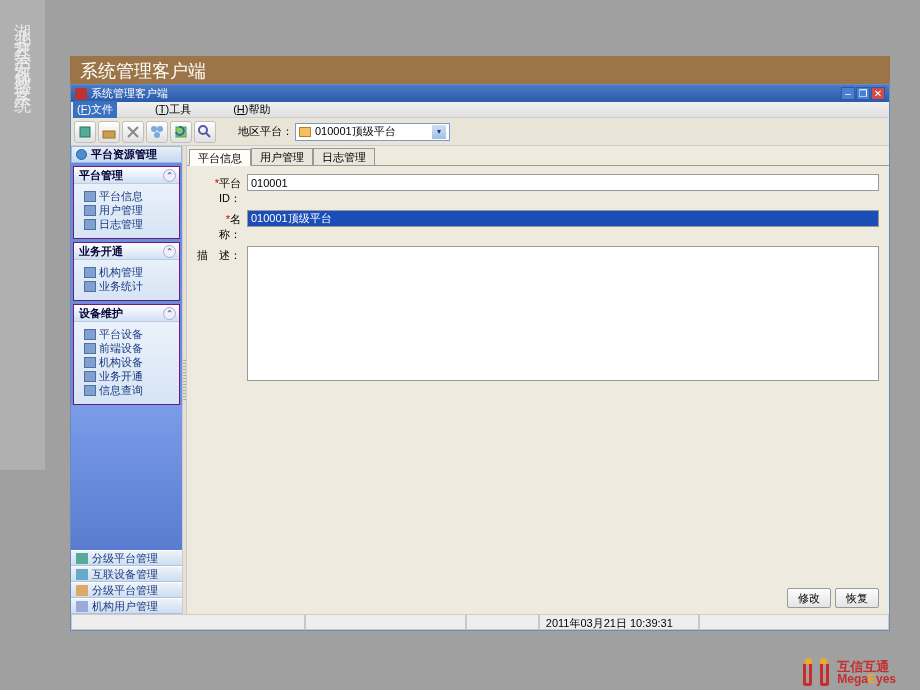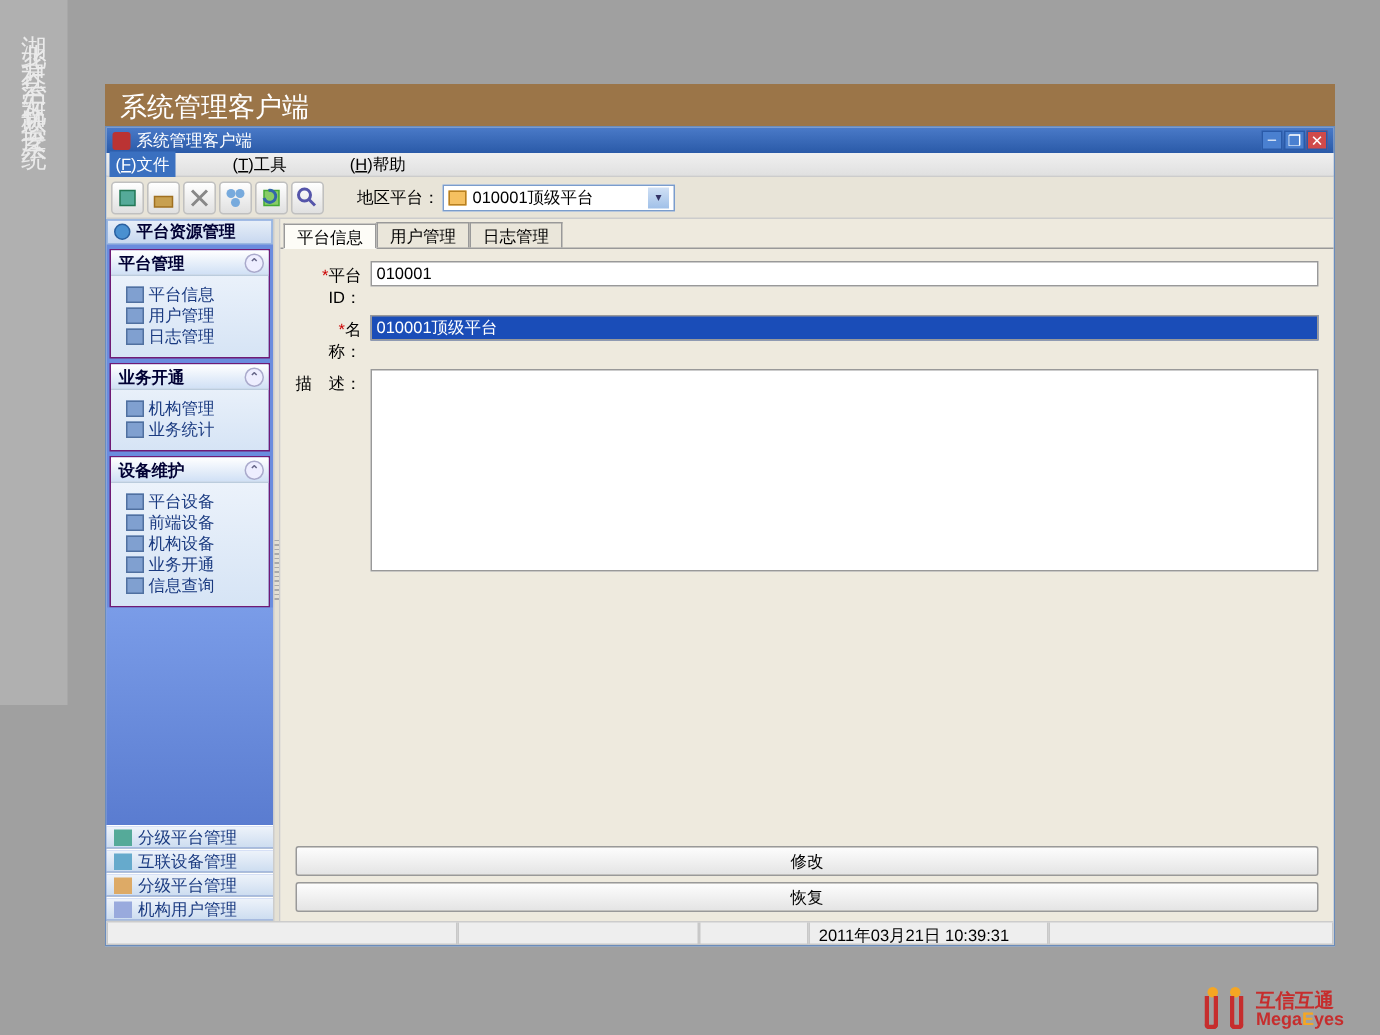--- a/index.html
+++ b/index.html
@@ -57,21 +57,21 @@
   .tabbar { height: 19px; display: flex; align-items: flex-end; padding-left: 2px; }
   .tab { height: 17px; border: 1px solid #999; border-bottom: none; padding: 1px 8px; font-size: 11px; background: #eae6da; margin-right: 0px; }
   .tab.active { background: #fdfcf7; border-bottom: 1px solid #fdfcf7; position: relative; top: 1px; }
   .form-area { border-top: 1px solid #999; padding: 8px 10px 6px 10px; flex: 1; display: flex; flex-direction: column; }
   .row { display: flex; align-items: flex-start; margin-bottom: 4px; font-size: 11px; }
   .row .lbl { width: 50px; text-align: right; padding-right: 6px; padding-top: 2px; }
   .row .star { color: #c00; }
   .row input.txt { flex: 1; height: 17px; border: 1px solid #999; background: #fff; padding: 0 3px; font-size: 11px; }
   .row input.txt.sel { background: #1a4db8; color: #fff; }
   .row textarea { flex: 1; height: 135px; border: 1px solid #999; background: #fff; resize: none; font-size: 11px; }
-  .btn-row { margin-top: auto; display: flex; justify-content: flex-end; gap: 4px; padding-top: 6px; flex-direction: column; }
+  .btn-row { margin-top: auto; display: flex; justify-content: flex-end; gap: 4px; padding-top: 6px; }
   .btn { min-width: 44px; height: 20px; border: 1px solid #999; background: linear-gradient(#fdfdfd,#e4e4e4); font-size: 11px; padding: 0 8px; border-radius: 2px; }
 
   .statusbar { height: 16px; background: #eee; border-top: 1px solid #ccc; display: flex; font-size: 11px; }
   .status-cell { border: 1px solid #c8c8c8; border-top: none; height: 100%; padding: 1px 6px; }
 
   
   .footer { position: absolute; right: 24px; bottom: 4px; display: flex; align-items: center; gap: 6px; }
   .logo-mark { width: 30px; height: 28px; position: relative; }
   .logo-mark .leg { position: absolute; bottom: 0; width: 9px; height: 22px; border: 3px solid #c62d2d; border-top: none; border-radius: 0 0 3px 3px; }
   .logo-mark .leg.l { left: 2px; }

